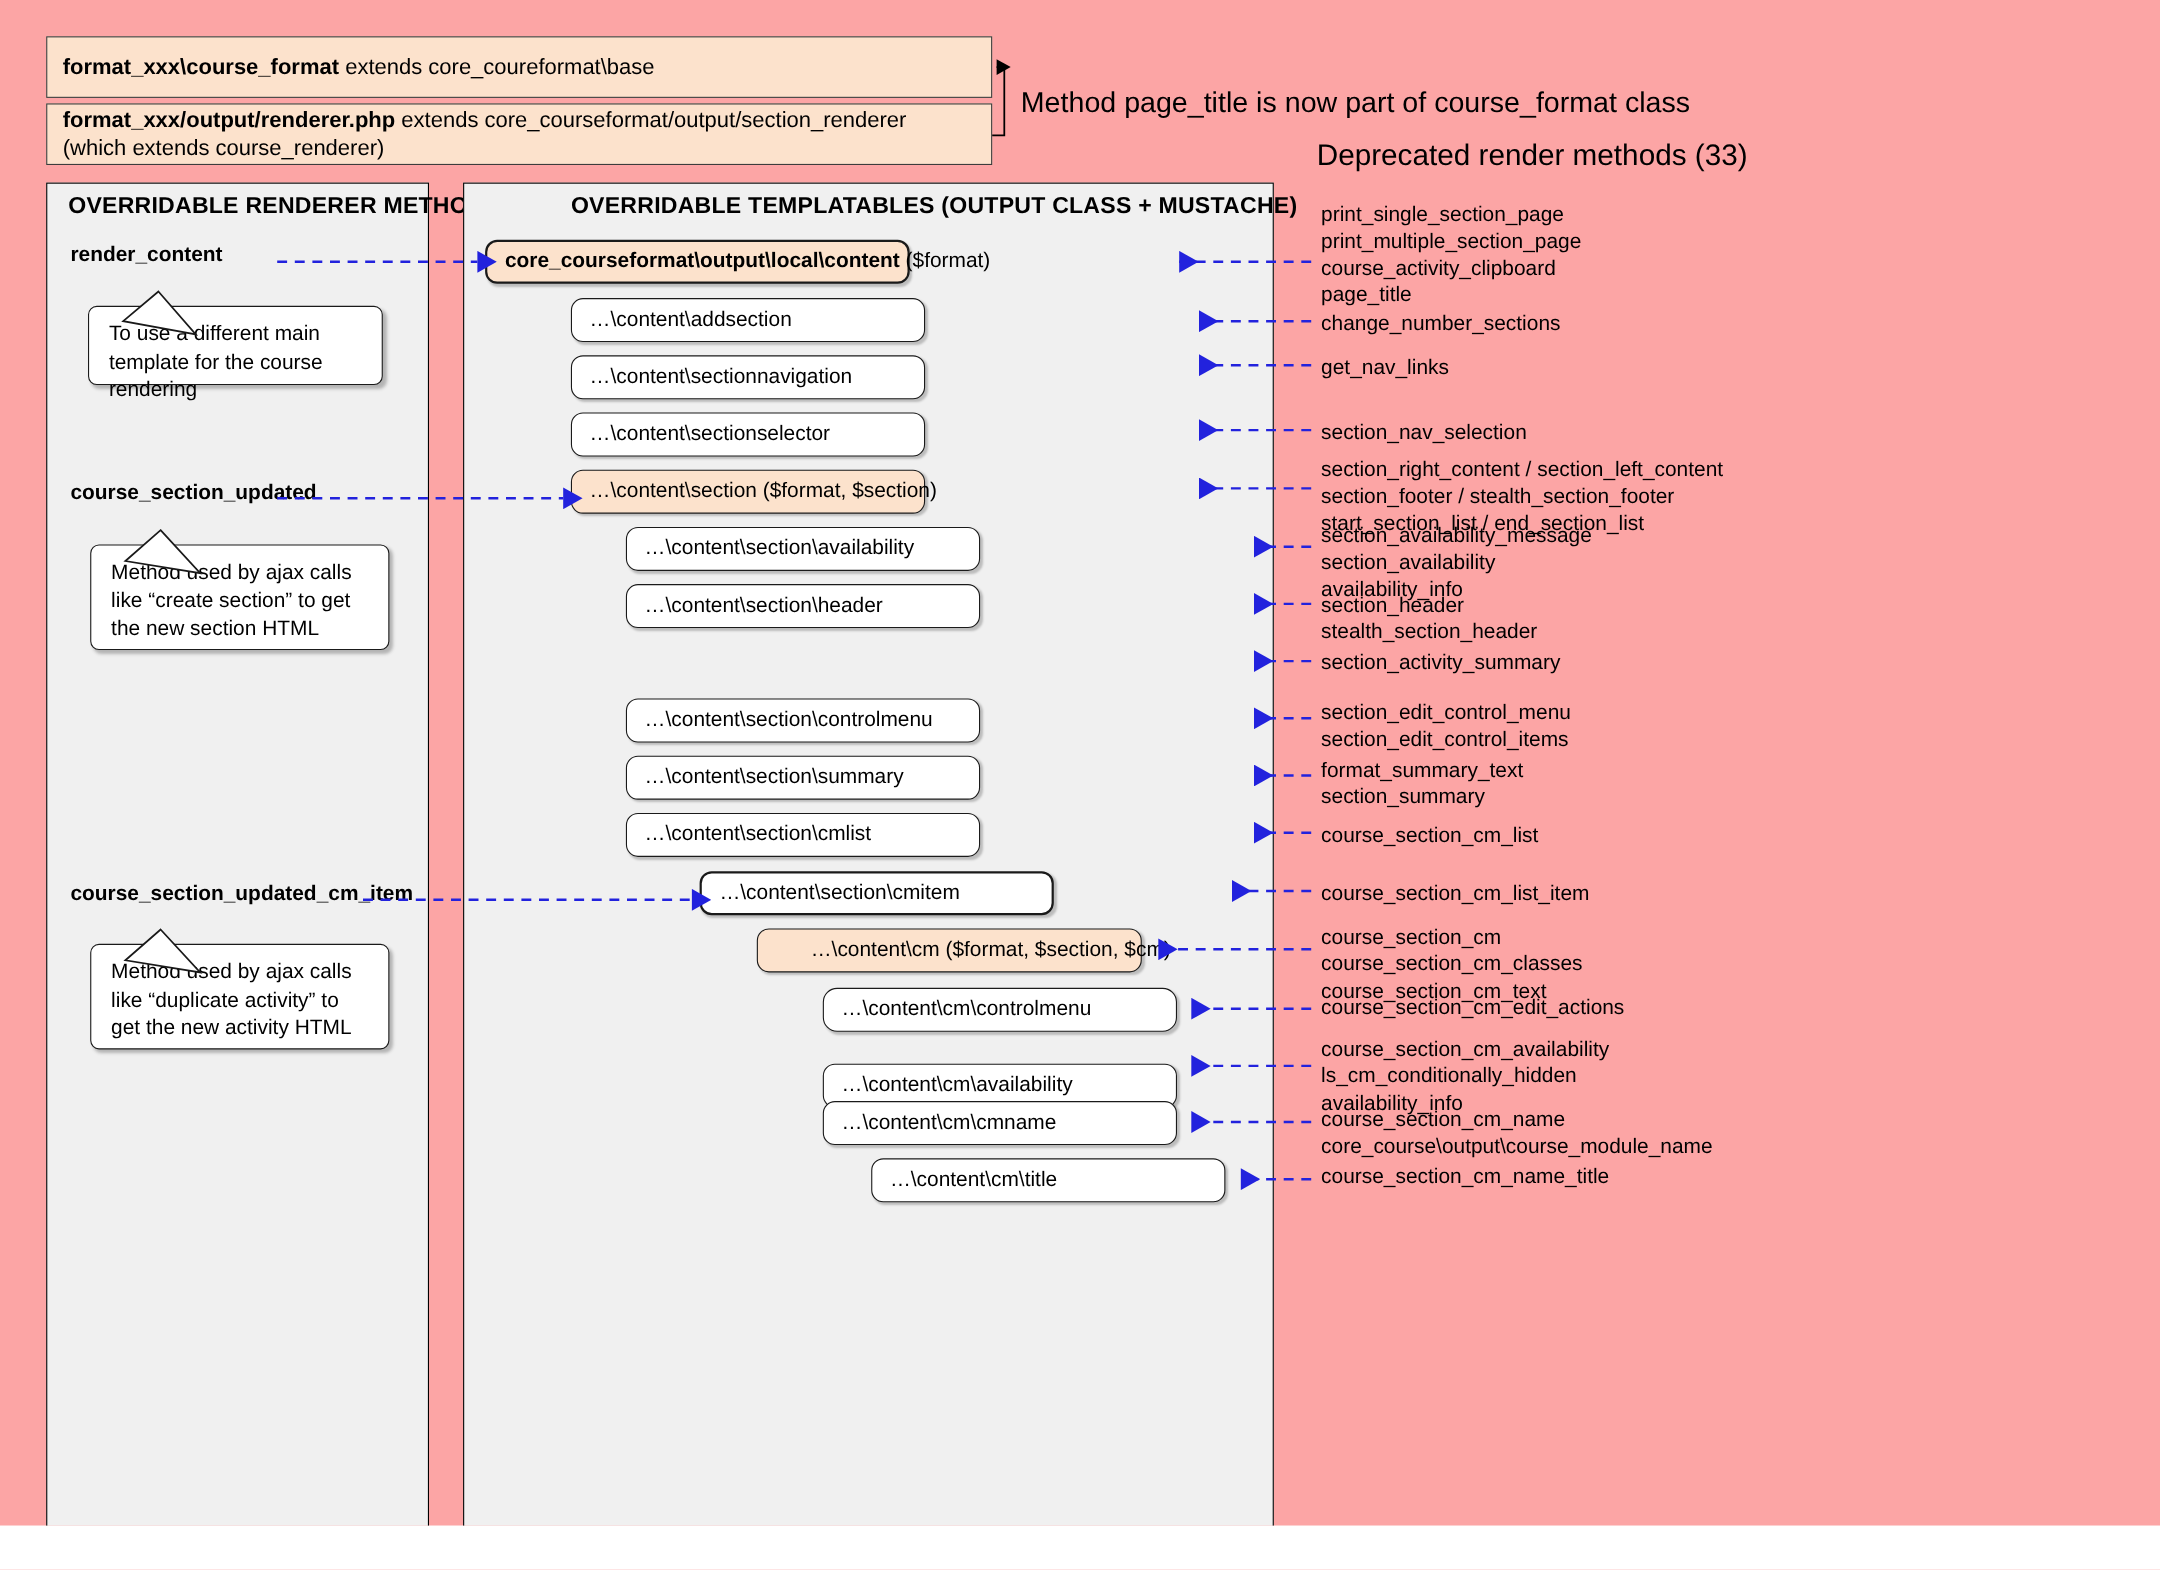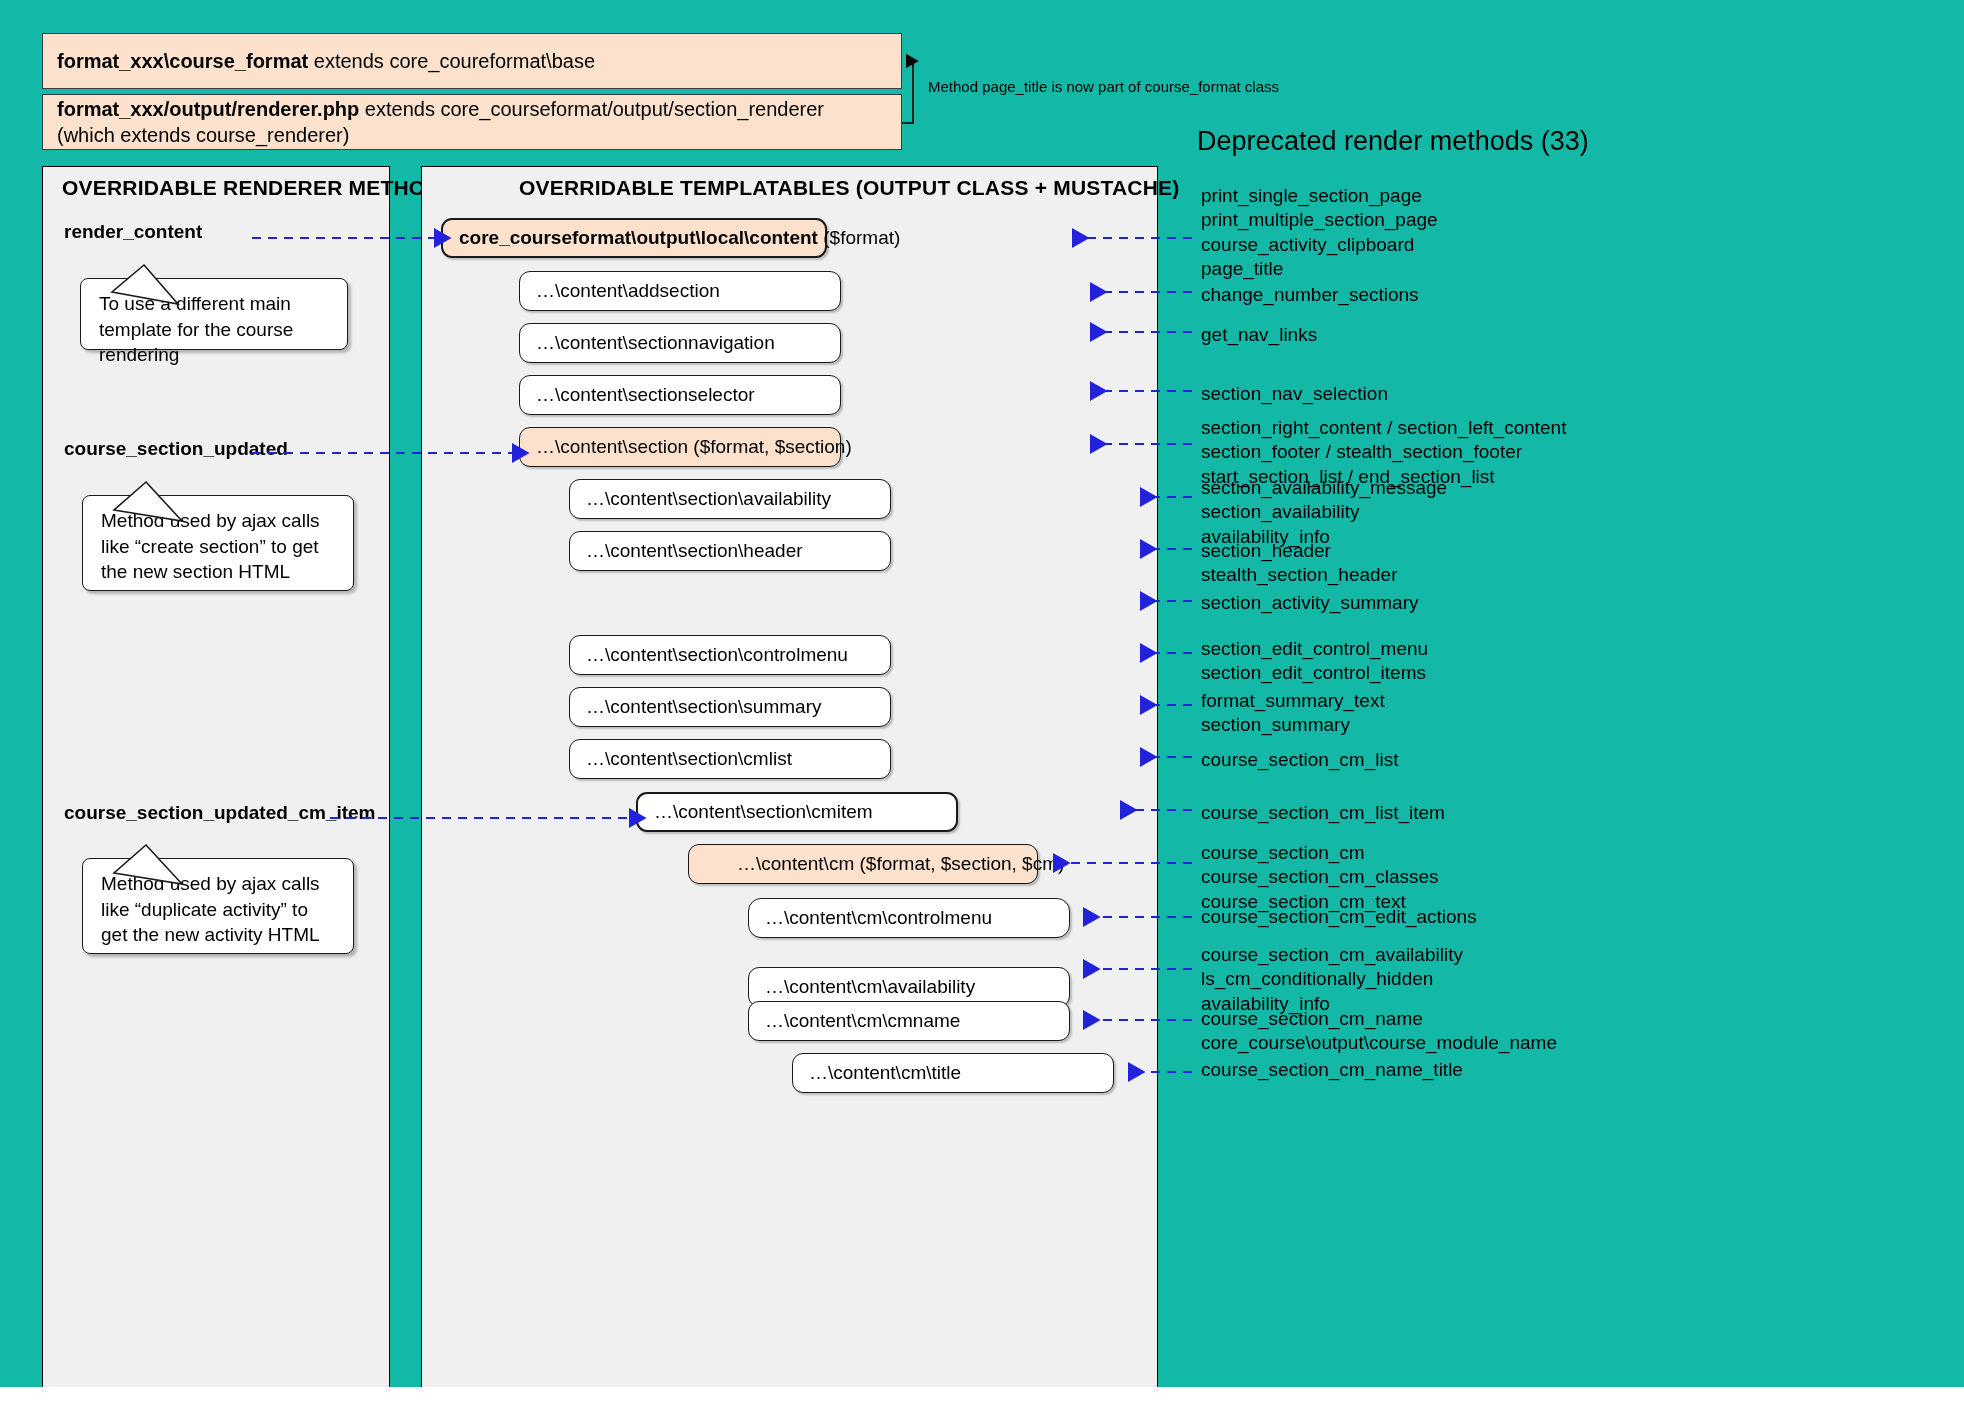--- a/index.html
+++ b/index.html
@@ -9,38 +9,38 @@
   }
   body {
     font-family: "Liberation Sans", sans-serif;
     color: #000000;
   }
   #canvas {
     position: relative;
     width: 1964px;
     height: 1387px;
     overflow: hidden;
-    background: #14b8a6;
+    background: #fca5a5;
   }
   .abs { position: absolute; box-sizing: border-box; }
 
   
   .hdr-box {
     background: #fce2cc;
     border: 1px solid #3c3c3c;
     display: flex;
     align-items: center;
     padding: 6px 14px;
     font-size: 20px;
     line-height: 1.3;
   }
   .hdr-box b { font-weight: bold; }
 
   .note-text {
-    font-size: 15px;
+    font-size: 26px;
     white-space: nowrap;
   }
 
   .deprecated-title {
     font-size: 27px;
     white-space: nowrap;
   }
 
   
   .panel {

